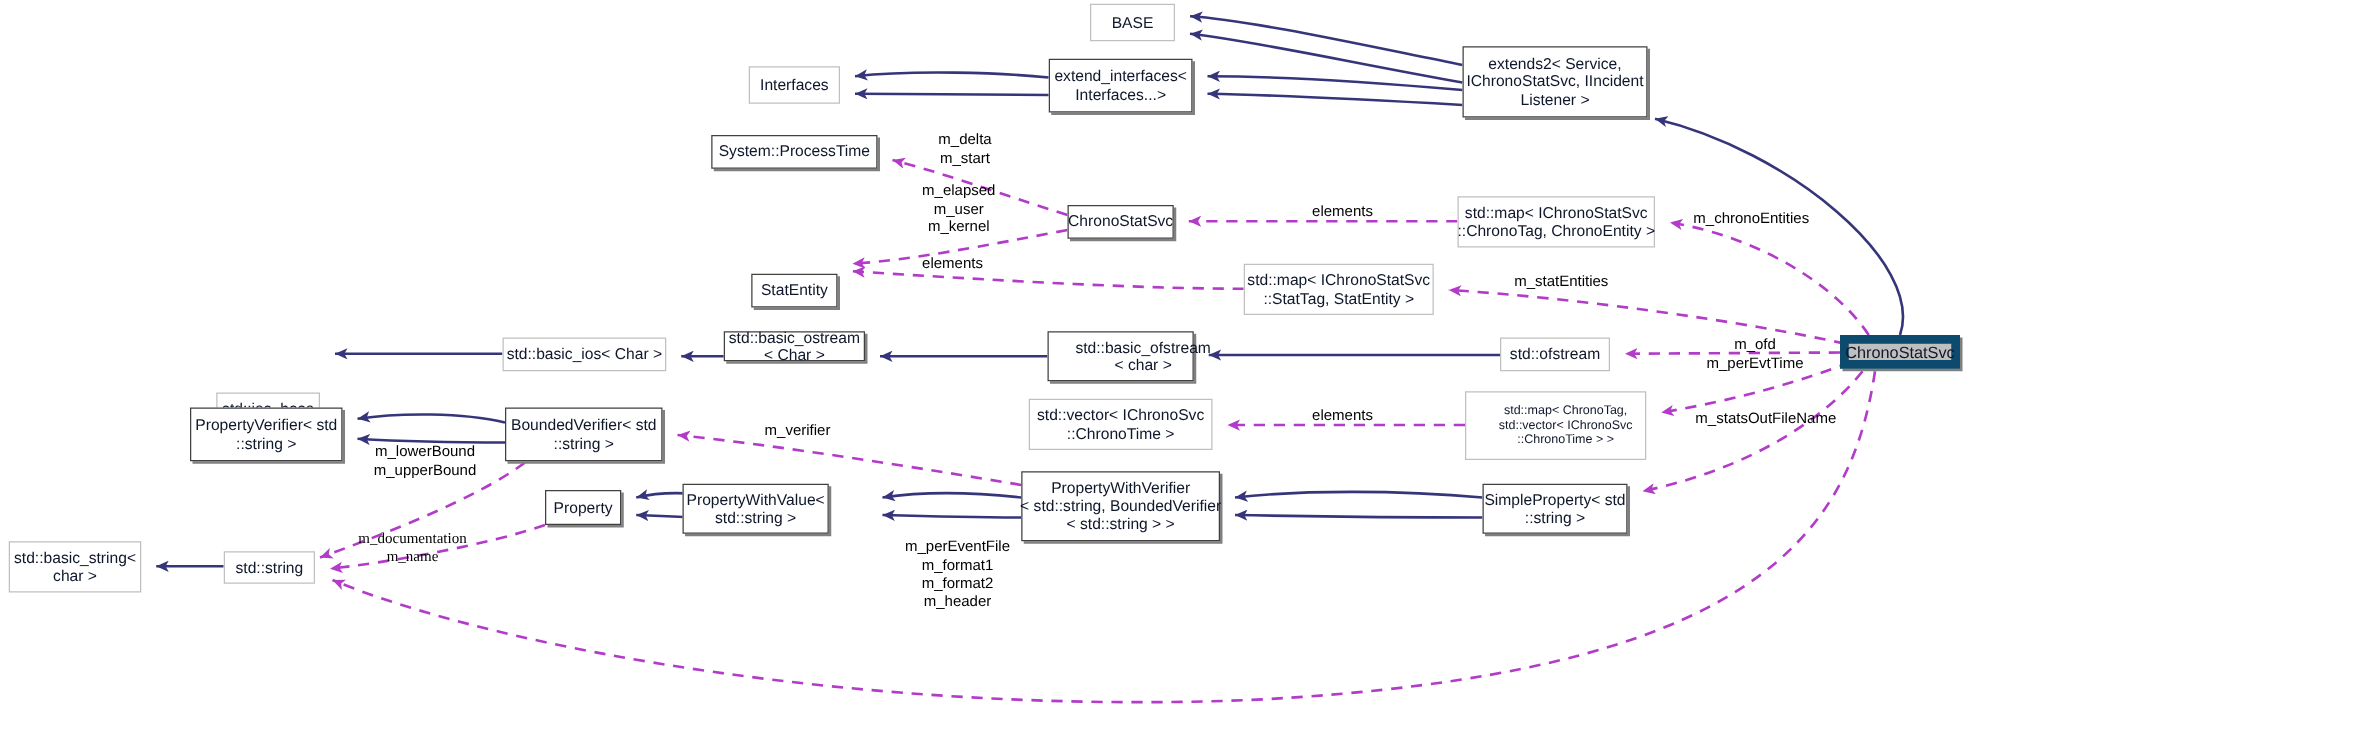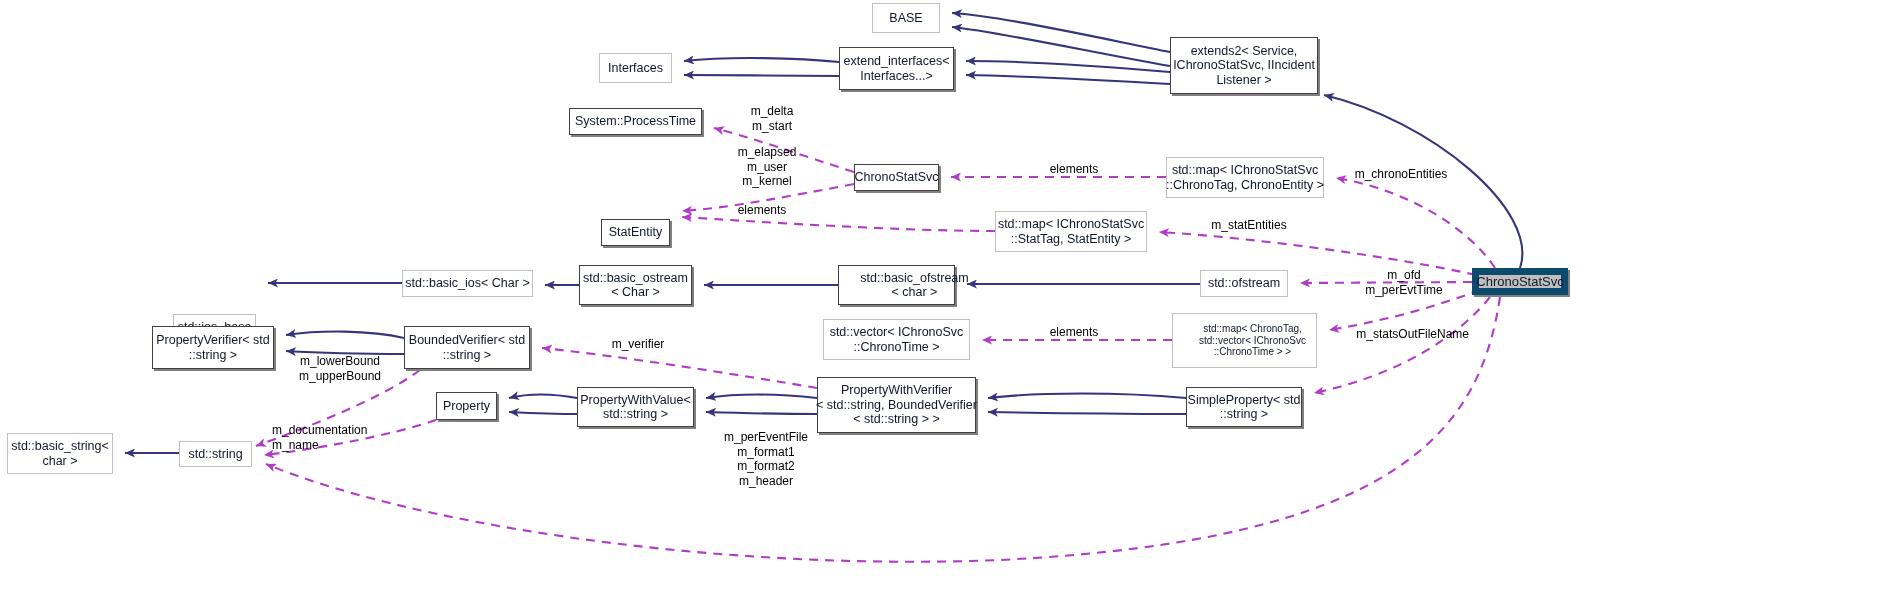--- a/index.html
+++ b/index.html
@@ -108,36 +108,36 @@
 Listener &gt;</span></div>
       <div class="node n-dark" style="left: 569px; top: 108px; width: 133px; height: 27px; font-size: 12.5px;"><span class="lbl">System::ProcessTime</span></div>
       <div class="node n-dark" style="left: 854px; top: 164px; width: 85px; height: 27px; font-size: 12.5px;"><span class="lbl">ChronoStatSvc</span></div>
       <div class="node n-dark" style="left: 601px; top: 197px; width: 69px; height: 27px; font-size: 12.5px; margin-top: 22px;"><span class="lbl">StatEntity</span></div>
       <div class="node n-light" style="left: 1166px; top: 157px; width: 158px; height: 41px; font-size: 12.5px;"><span class="lbl">std::map&lt; IChronoStatSvc
 ::ChronoTag, ChronoEntity &gt;</span></div>
       <div class="node n-light" style="left: 995px; top: 211px; width: 152px; height: 41px; font-size: 12.5px;"><span class="lbl">std::map&lt; IChronoStatSvc
 ::StatTag, StatEntity &gt;</span></div>
       <div class="node n-light" style="left: 173px; top: 270px; width: 83px; height: 27px; font-size: 12.5px; margin-top: 44px;"><span class="lbl">std::ios_base</span></div>
       <div class="node n-light" style="left: 402px; top: 270px; width: 131px; height: 27px; font-size: 12.5px;"><span class="lbl">std::basic_ios&lt; Char &gt;</span></div>
-      <div class="node n-dark" style="left: 579px; top: 265px; width: 113px; height: 40px; font-size: 12.5px;"><span class="lbl">std::basic_ostream
+      <div class="node n-dark" style="left: 579px; top: 265px; width: 113px; height: 24px; font-size: 12.5px;"><span class="lbl">std::basic_ostream
 &lt; Char &gt;</span></div>
       <div class="node n-dark" style="left: 838px; top: 265px; width: 117px; height: 40px; font-size: 12.5px; padding-left: 36px;"><span class="lbl">std::basic_ofstream
 &lt; char &gt;</span></div>
       <div class="node n-light" style="left: 1200px; top: 270px; width: 88px; height: 27px; font-size: 12.5px;"><span class="lbl">std::ofstream</span></div>
       <div class="node n-dark" style="left: 152px; top: 326px; width: 122px; height: 43px; font-size: 12.5px;"><span class="lbl">PropertyVerifier&lt; std
 ::string &gt;</span></div>
       <div class="node n-dark" style="left: 404px; top: 326px; width: 126px; height: 43px; font-size: 12.5px;"><span class="lbl">BoundedVerifier&lt; std
 ::string &gt;</span></div>
       <div class="node n-light" style="left: 823px; top: 319px; width: 147px; height: 41px; font-size: 12.5px;"><span class="lbl">std::vector&lt; IChronoSvc
 ::ChronoTime &gt;</span></div>
       <div class="node n-light" style="left: 1172px; top: 313px; width: 145px; height: 55px; font-size: 10px; padding-left: 16px;"><span class="lbl">std::map&lt; ChronoTag,
 std::vector&lt; IChronoSvc
 ::ChronoTime &gt; &gt;</span></div>
       <div class="node n-dark" style="left: 436px; top: 392px; width: 61px; height: 28px; font-size: 12.5px;"><span class="lbl">Property</span></div>
-      <div class="node n-dark" style="left: 577px; top: 387px; width: 117px; height: 40px; font-size: 12.5px;"><span class="lbl">PropertyWithValue&lt;
+      <div class="node n-dark" style="left: 546px; top: 387px; width: 117px; height: 40px; font-size: 12.5px;"><span class="lbl">PropertyWithValue&lt;
 std::string &gt;</span></div>
       <div class="node n-dark" style="left: 817px; top: 377px; width: 159px; height: 56px; font-size: 12.5px;"><span class="lbl">PropertyWithVerifier
 &lt; std::string, BoundedVerifier
 &lt; std::string &gt; &gt;</span></div>
       <div class="node n-dark" style="left: 1186px; top: 387px; width: 116px; height: 40px; font-size: 12.5px;"><span class="lbl">SimpleProperty&lt; std
 ::string &gt;</span></div>
       <div class="node n-light" style="left: 7px; top: 433px; width: 106px; height: 41px; font-size: 12.5px;"><span class="lbl">std::basic_string&lt;
 char &gt;</span></div>
       <div class="node n-light" style="left: 179px; top: 441px; width: 73px; height: 26px; font-size: 12.5px;"><span class="lbl">std::string</span></div>
       <div class="node n-self" style="left: 1472px; top: 268px; width: 96px; height: 27px; font-size: 13px;"><span class="lbl">ChronoStatSvc</span></div>
@@ -152,21 +152,21 @@
       <div class="edge-label f11" style="left: 728px; top: 203px; width: 68px; text-align: center;">elements</div>
       <div class="edge-label f11" style="left: 1345px; top: 167px; width: 112px; text-align: center;">m_chronoEntities</div>
       <div class="edge-label f11" style="left: 1199px; top: 218px; width: 100px; text-align: center;">m_statEntities</div>
       <div class="edge-label f11" style="left: 1352px; top: 268px; width: 104px; text-align: center;">m_ofd
 m_perEvtTime</div>
       <div class="edge-label f11" style="left: 602px; top: 337px; width: 72px; text-align: center;">m_verifier</div>
       <div class="edge-label f11" style="left: 1040px; top: 325px; width: 68px; text-align: center;">elements</div>
       <div class="edge-label f11" style="left: 1337px; top: 327px; width: 132px; text-align: right;">m_statsOutFileName</div>
       <div class="edge-label f11" style="left: 290px; top: 354px; width: 100px; text-align: center;">m_lowerBound
 m_upperBound</div>
-      <div class="edge-label f11" style="left: 272px; top: 423px; width: 116px; text-align: left;">m_documentation
+      <div class="edge-label f11" style="left: 272px; top: 423px; width: 116px; text-align: center; font-family: Liberation Serif, serif;">m_documentation
 m_name</div>
       <div class="edge-label f11" style="left: 712px; top: 430px; width: 108px; text-align: center;">m_perEventFile
 m_format1
 m_format2
 m_header</div>
     </div>
 
 </div>
 
 </body></html>

